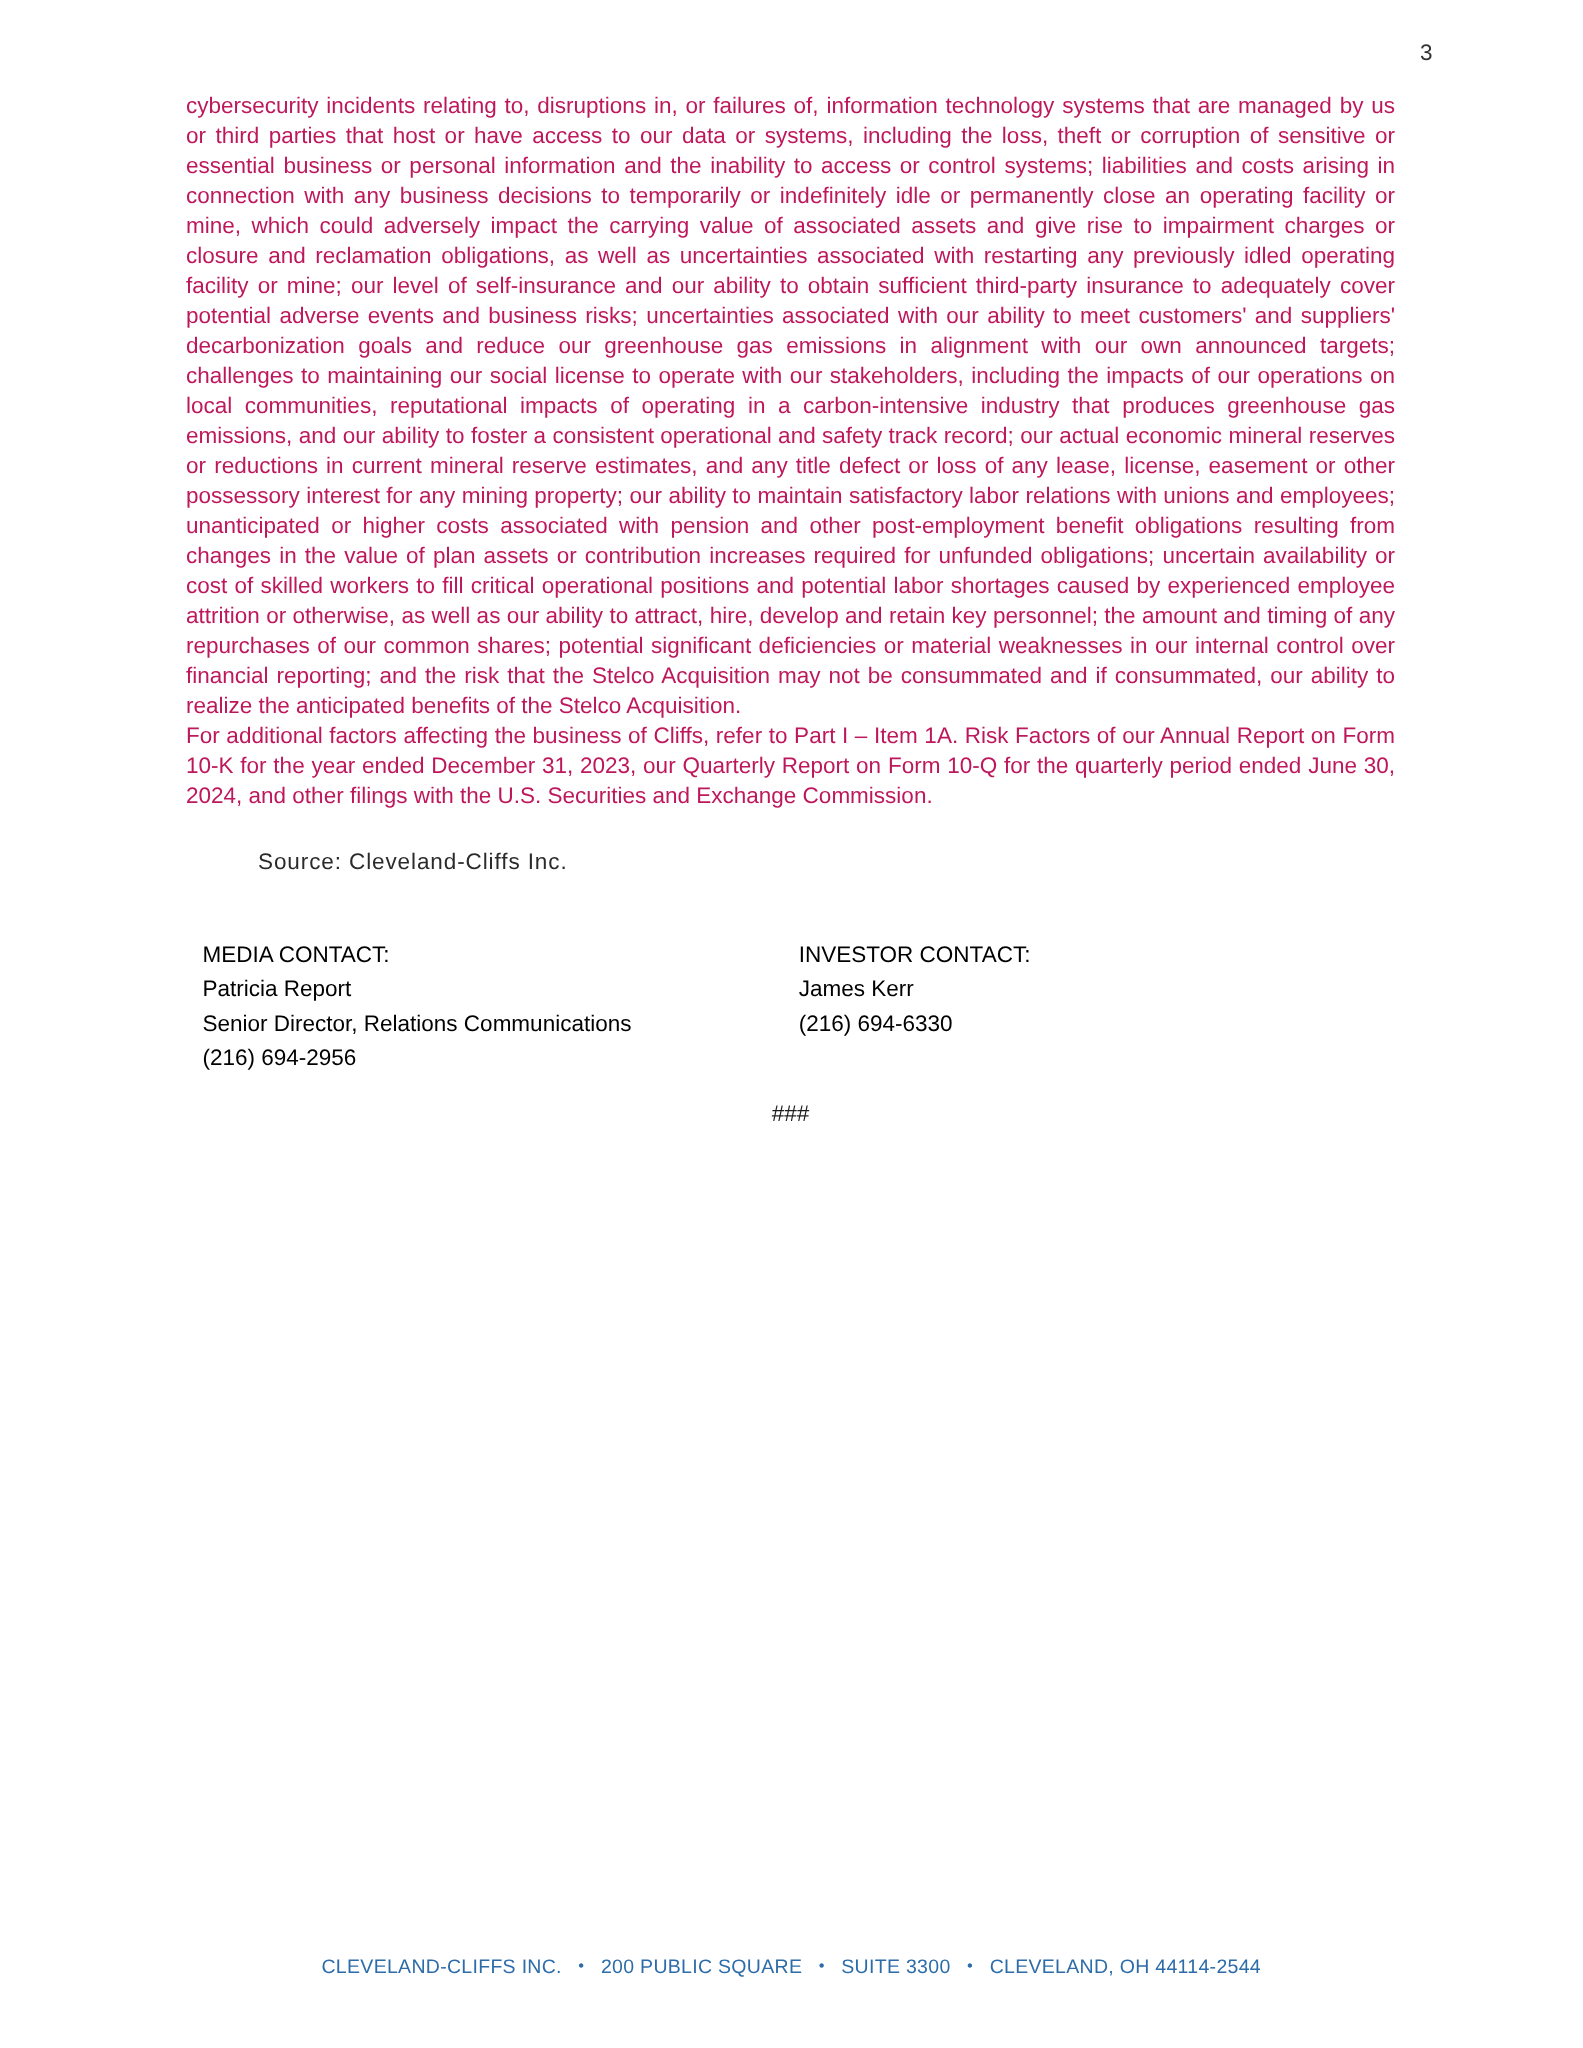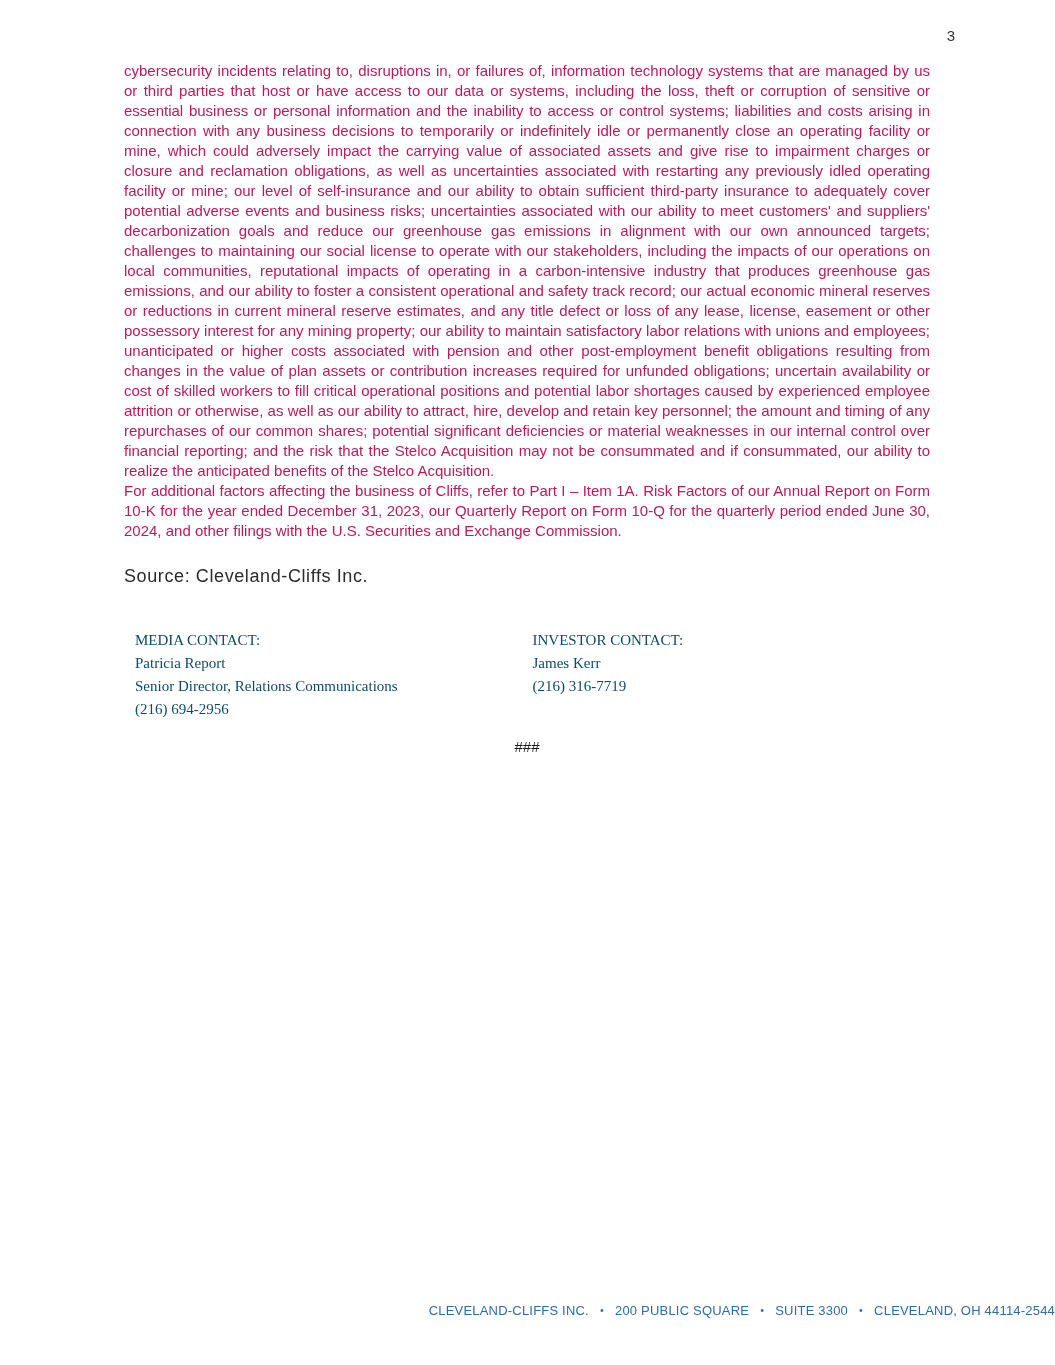--- a/index.html
+++ b/index.html
@@ -27,49 +27,49 @@
     width: 806px;
   }
   .body-par {
     font-size: 15px;
     line-height: 20px;
     text-align: justify;
     color: #be185d;
   }
   .source-line {
     margin-top: 25px;
-    font-size: 18px;
+    font-size: 15px;
     letter-spacing: 0.6px;
     color: #2b2b2b;
+    margin-left: 48px;
   }
   .contacts {
     margin-top: 42px;
     padding-left: 11px;
     display: flex;
   }
   .contact-col {
     width: 403px;
     font-size: 15px;
     line-height: 23px;
-    color: #0c4a6e;
-    font-family: Liberation Serif, serif;
+    color: #000000;
   }
   .contact-col > div { white-space: nowrap; }
   .end-marker {
     margin-top: 17px;
     text-align: center;
     font-size: 15px;
     color: #1e1e1e;
   }
   .footer {
     position: absolute;
     top: 1303px;
     left: 0;
     width: 100%;
-    text-align: right;
+    text-align: center;
     font-size: 13px;
     letter-spacing: 0.2px;
     color: #2d6ca8;
   }
   .footer .bullet {
     display: inline-block;
     margin: 0 11px;
     font-size: 11px;
     vertical-align: 1px;
   }
@@ -92,21 +92,21 @@
     <div class="contacts">
       <div class="contact-col">
         <div>MEDIA CONTACT:</div>
         <div>Patricia Report</div>
         <div>Senior Director, Relations Communications</div>
         <div>(216) 694-2956</div>
       </div>
       <div class="contact-col">
         <div>INVESTOR CONTACT:</div>
         <div>James Kerr</div>
-        <div>(216) 316-7719</div>
+        <div>(216) 694-6330</div>
       </div>
     </div>
 
     <div class="end-marker">###</div>
 
   </div>
 
   <div class="footer">
     <span>CLEVELAND-CLIFFS INC.</span><span class="bullet">•</span><span>200 PUBLIC SQUARE</span><span class="bullet">•</span><span>SUITE 3300</span><span class="bullet">•</span><span>CLEVELAND, OH 44114-2544</span>
   </div>

